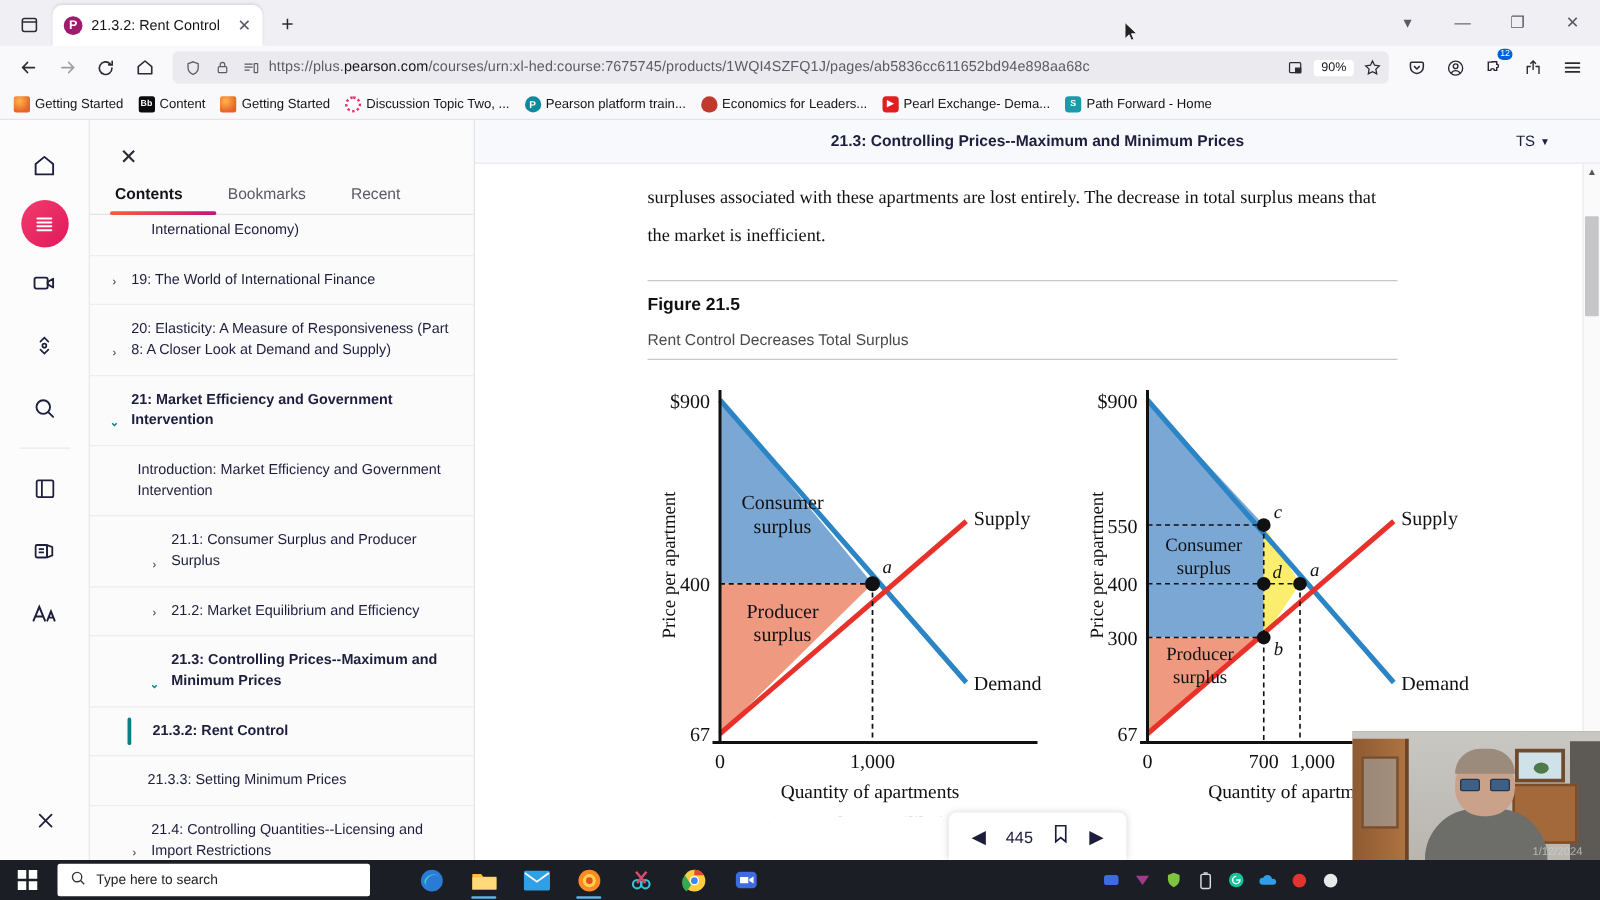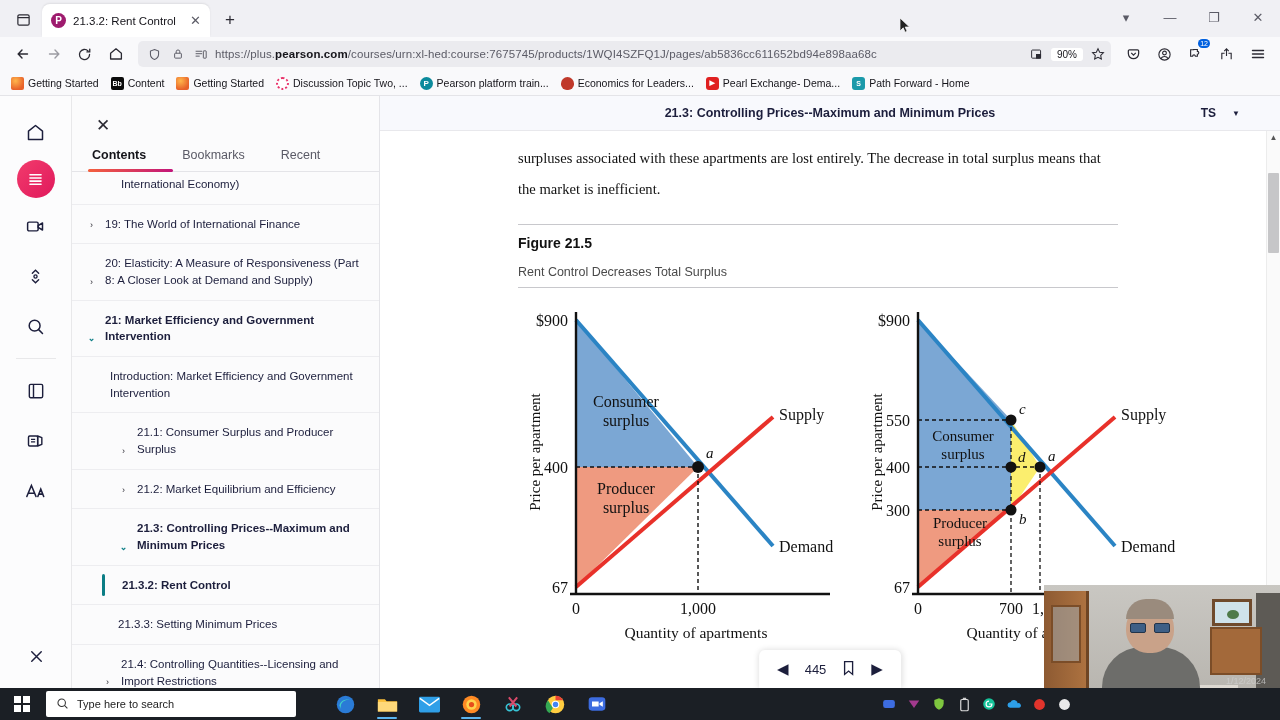--- a/index.html
+++ b/index.html
@@ -51,21 +51,21 @@
   }
   .nav-ico { width:29px; height:28px; display:flex; align-items:center; justify-content:center;
     color:#2b2a33; border-radius:4px; }
   .nav-ico.dim { color:#9c9ca3; }
   .urlbar {
     flex:1; height:26px; margin:0 6px; background:#ebebef; border-radius:5px;
     display:flex; align-items:center; padding:0 5px 0 8px; gap:6px;
     font-size:11.5px; color:#5b5b66; overflow:hidden;
   }
   .url-text { flex:1; white-space:nowrap; overflow:hidden; color:#5b5b66; letter-spacing:.1px;}
-  .url-text b { color:#15141a; font-weight:700; }
+  .url-text b { color:#15141a; font-weight:400; }
   .zoom-pill { background:#fff; border-radius:3px; padding:1px 6px; font-size:10px; color:#15141a; }
   .urlbar-ico { width:17px; height:17px; display:flex; align-items:center; justify-content:center; flex:none;}
 
   .bookmarks {
     position:absolute; left:0; top:71px; width:1280px; height:25px;
     background:#f9f9fb; display:flex; align-items:center; padding:0 6px; gap:2px;
     font-size:10.5px; color:#15141a; border-bottom:1px solid #e4e4e8;
   }
   .bm { display:flex; align-items:center; gap:4px; padding:2px 5px; border-radius:3px; white-space:nowrap;}
   .bm-ico { width:13px; height:13px; flex:none; border-radius:2px;
@@ -116,22 +116,22 @@
   .toc-row.current:before { content:""; position:absolute; left:30px; top:8px; bottom:8px;
       width:3px; background:#0b7d85; border-radius:2px; }
 
   
   .reader { position:absolute; left:380px; top:0; width:900px; height:592px; background:#fff; }
   .reader-head {
     height:35px; background:#f8f9fd; border-bottom:1px solid #e8e8ec;
     display:flex; align-items:center; justify-content:center; position:relative;
   }
   .reader-head-title { font-size:12.5px; font-weight:bold; color:#1c1e3c; }
-  .reader-user { position:absolute; right:40px; display:flex; align-items:center; gap:16px;
-     font-size:12px; font-weight:bold; color:#1c1e3c; }
+  .reader-user { position:absolute; right:40px; display:flex; align-items:center; gap:4px;
+     font-size:12px; font-weight:normal; color:#1c1e3c; }
   .reader-body { position:relative; height:522px; overflow:hidden; padding:0 22px 0 138px; }
 
   .para {
     font-family:"Liberation Serif", serif; font-size:14.6px; color:#111; line-height:2.15;
     max-width:600px; padding-top:12px;
   }
   .fig-rule { height:1px; background:#c8c8cc; margin:18px 0 0 0; width:600px; }
   .fig-head { display:flex; align-items:baseline; gap:14px; padding:10px 0 8px; width:600px;
       border-bottom:1px solid #c8c8cc;flex-direction:column; }
   .fig-num { font-size:14px; font-weight:bold; color:#111; }
@@ -164,21 +164,21 @@
     display:flex; align-items:center; gap:8px; padding:0 10px; font-size:11px; color:#222;
   }
   .tb-apps { display:flex; align-items:center; gap:4px; margin-left:30px; }
   .tb-app { width:38px; height:32px; display:flex; align-items:center; justify-content:center; position:relative;}
   .tb-app.run:after { content:""; position:absolute; bottom:1px; left:9px; width:20px; height:2.5px;
      background:#5ab4f0; border-radius:2px; }
   .tray { position:absolute; right:208px; display:flex; align-items:center; gap:9px; }
   .tray-ico { width:16px; height:16px; display:flex; align-items:center; justify-content:center; }
 
   
-  .webcam { position:absolute; right:0; bottom:32px; width:236px; height:103px; overflow:hidden;
+  .webcam { position:absolute; right:0; bottom:32px; width:198px; height:103px; overflow:hidden;
     background:#9b9288; }
   .wc-wall { position:absolute; inset:0; background:linear-gradient(#c9c7c2,#b9b6b0); }
   .wc-cab { position:absolute; left:0; top:6px; width:45px; height:97px;
      background:linear-gradient(90deg,#8d5a32,#ad7240); border-right:3px solid #6e4524;}
   .wc-cabglass { position:absolute; left:7px; top:14px; width:30px; height:58px;
      background:rgba(160,170,175,.55); border:2px solid #7b4d28;}
   .wc-shelf { position:absolute; right:18px; top:42px; width:52px; height:48px;
      background:#a3693a; border:2px solid #7b4d28;}
   .wc-shelf2 { position:absolute; right:22px; top:56px; width:42px; height:6px; background:#ddd9d2;}
   .wc-pic { position:absolute; right:28px; top:14px; width:40px; height:27px;

